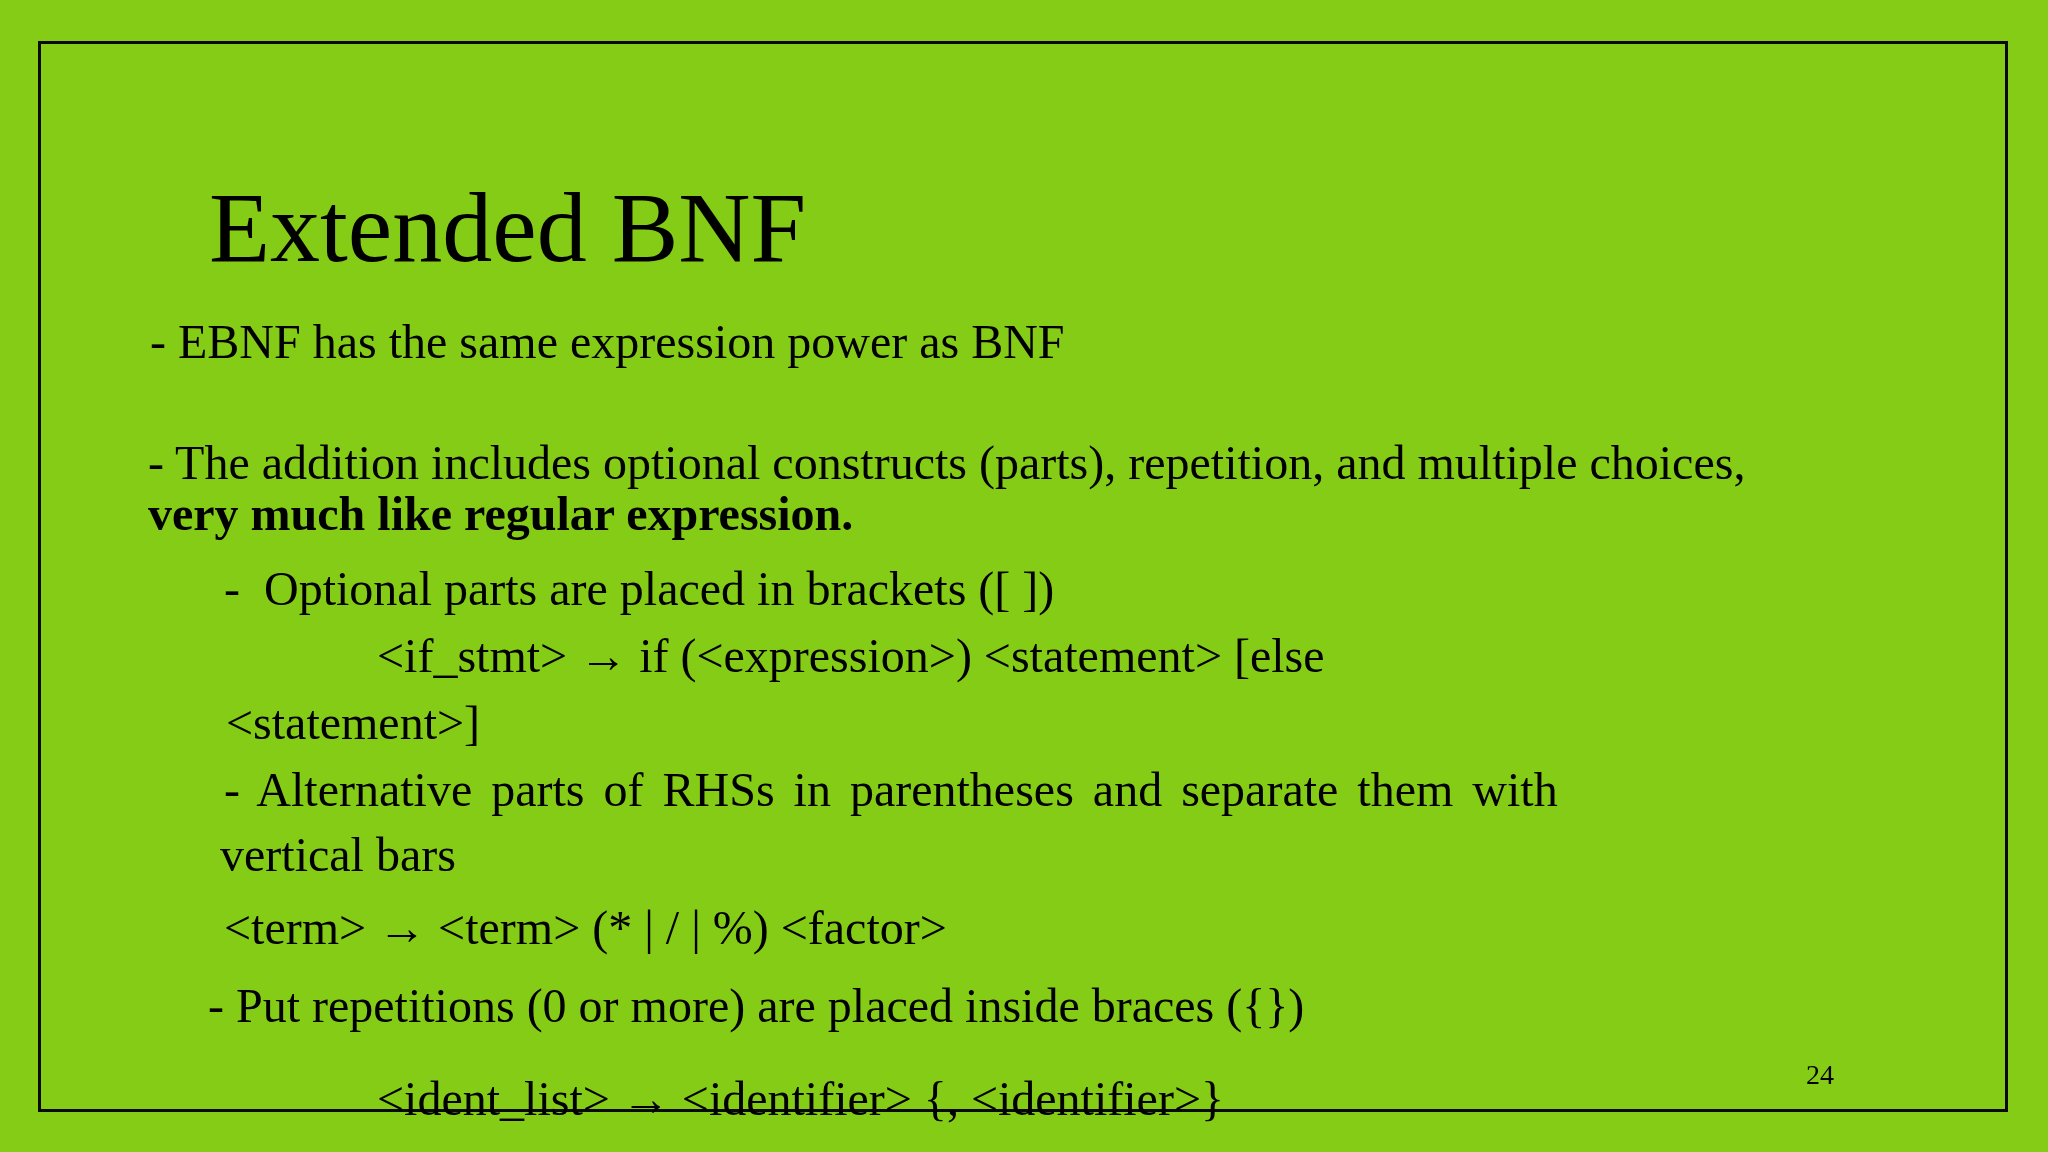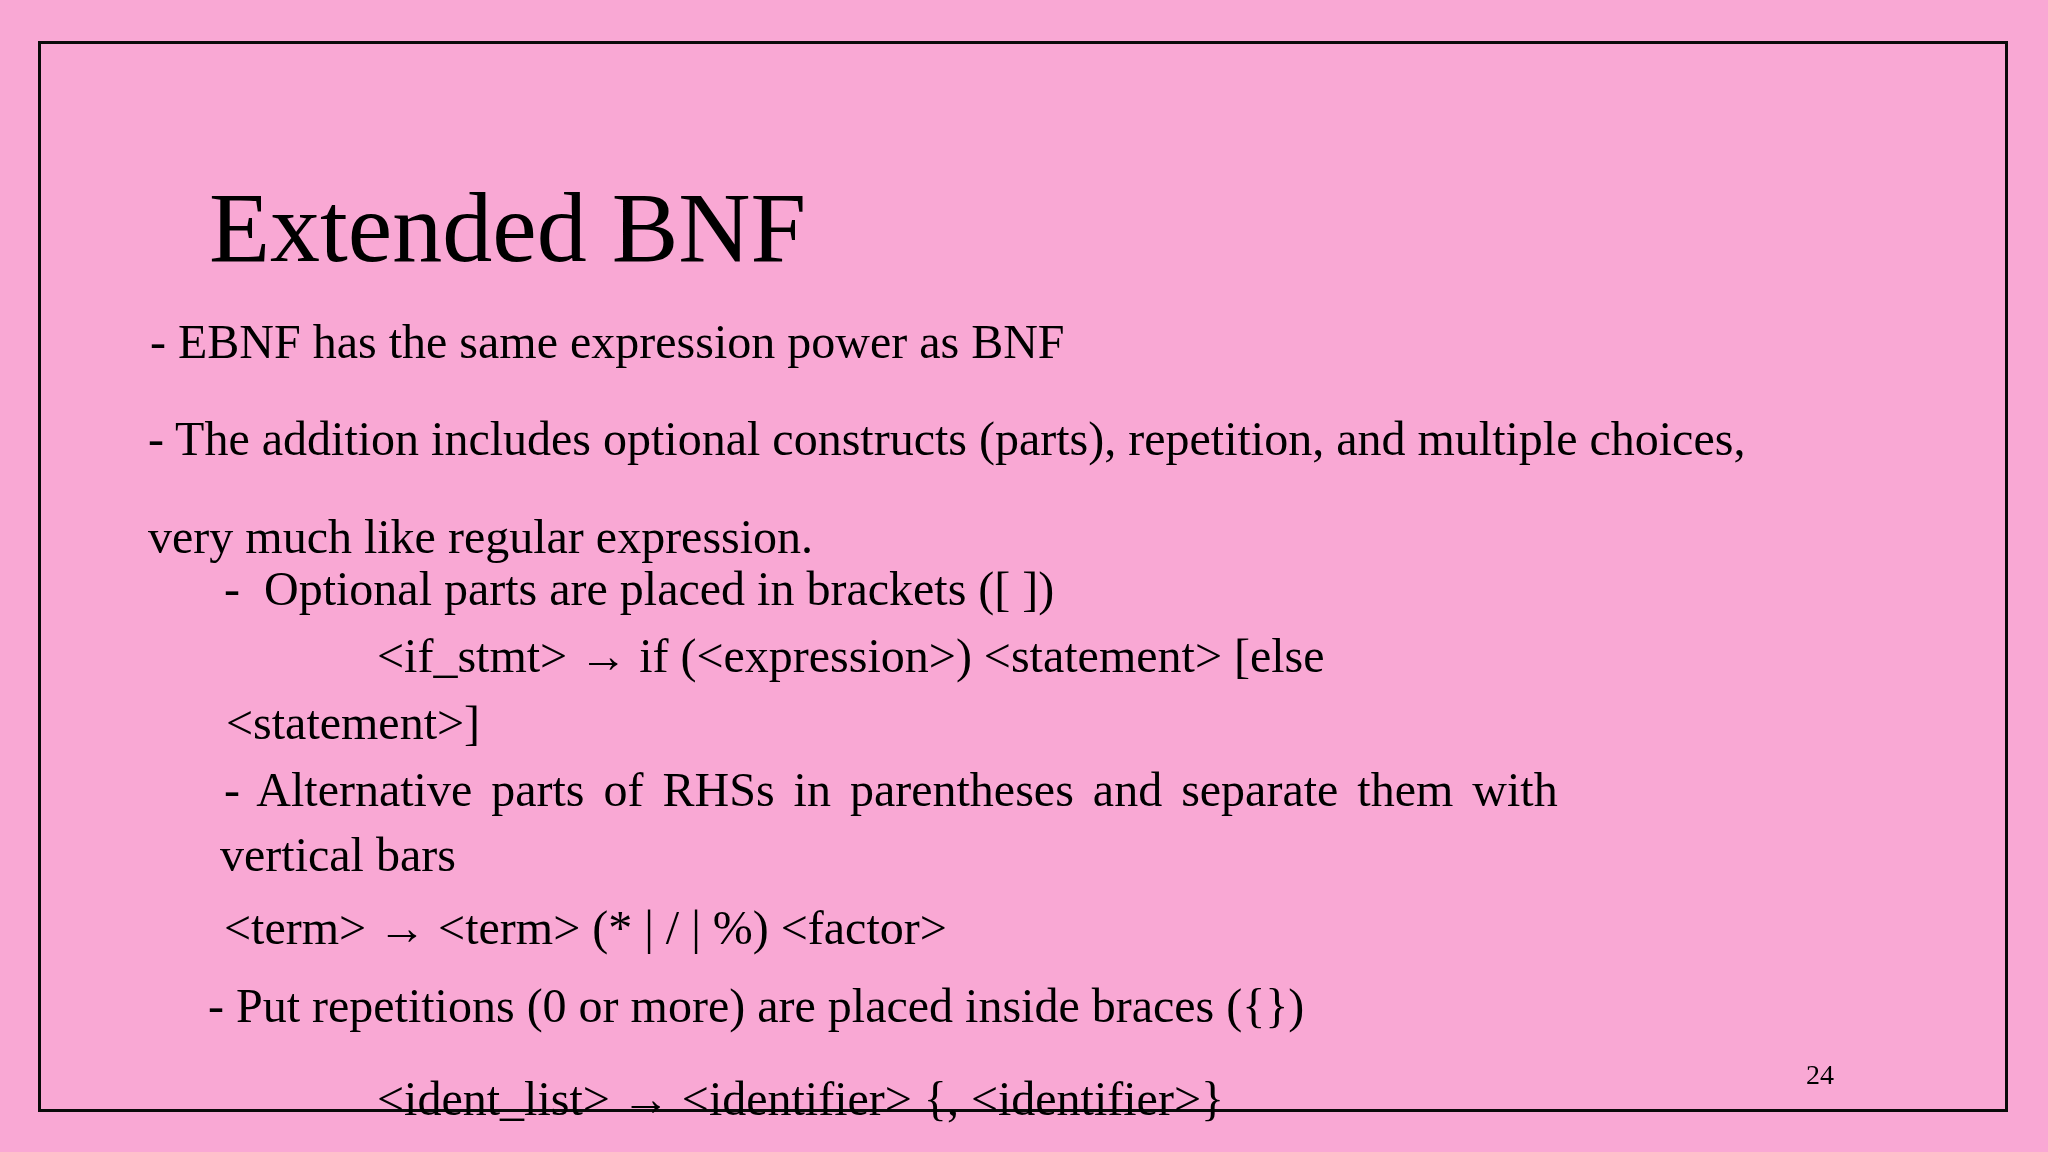--- a/index.html
+++ b/index.html
@@ -4,21 +4,21 @@
 <style>
   html, body {
     margin: 0;
     padding: 0;
     background: #ffffff;
   }
   #canvas {
     position: relative;
     width: 2048px;
     height: 1152px;
-    background: #f9a8d4;
+    background: #84cc16;
     overflow: hidden;
     font-family: "Liberation Serif", "DejaVu Serif", serif;
     color: #000000;
   }
   .slide-border {
     position: absolute;
     left: 38px;
     top: 41px;
     width: 1964px;
     height: 1065px;
@@ -47,23 +47,23 @@
 <body>
 
 <div id="canvas">
 
   <div class="slide-border"></div>
 
   <div class="txt title" style="left:209px; top:178px;">Extended BNF</div>
 
   <div class="txt" style="left:150px; top:313px;">- EBNF has the same expression power as BNF</div>
 
-  <div class="txt" style="left:148px; top:410px;">- The addition includes optional constructs (parts), repetition, and multiple choices,</div>
+  <div class="txt" style="left:148px; top:434px;">- The addition includes optional constructs (parts), repetition, and multiple choices,</div>
 
-  <div class="txt" style="left:148px; top:508px;">very much like regular expression.</div>
+  <div class="txt" style="left:148px; top:485px;font-weight:bold;">very much like regular expression.</div>
 
   <div class="txt" style="left:224px; top:560px;">-  Optional parts are placed in brackets ([ ])</div>
 
   <div class="txt" style="left:377px; top:627px;text-align:right;">&lt;if_stmt&gt; → if (&lt;expression&gt;) &lt;statement&gt; [else</div>
 
   <div class="txt" style="left:226px; top:694px;">&lt;statement&gt;]</div>
 
   <div class="txt justified" style="left:224px; top:761px;">- Alternative parts of RHSs in parentheses and separate them with</div>
 
   <div class="txt" style="left:220px; top:826px;">vertical bars</div>

